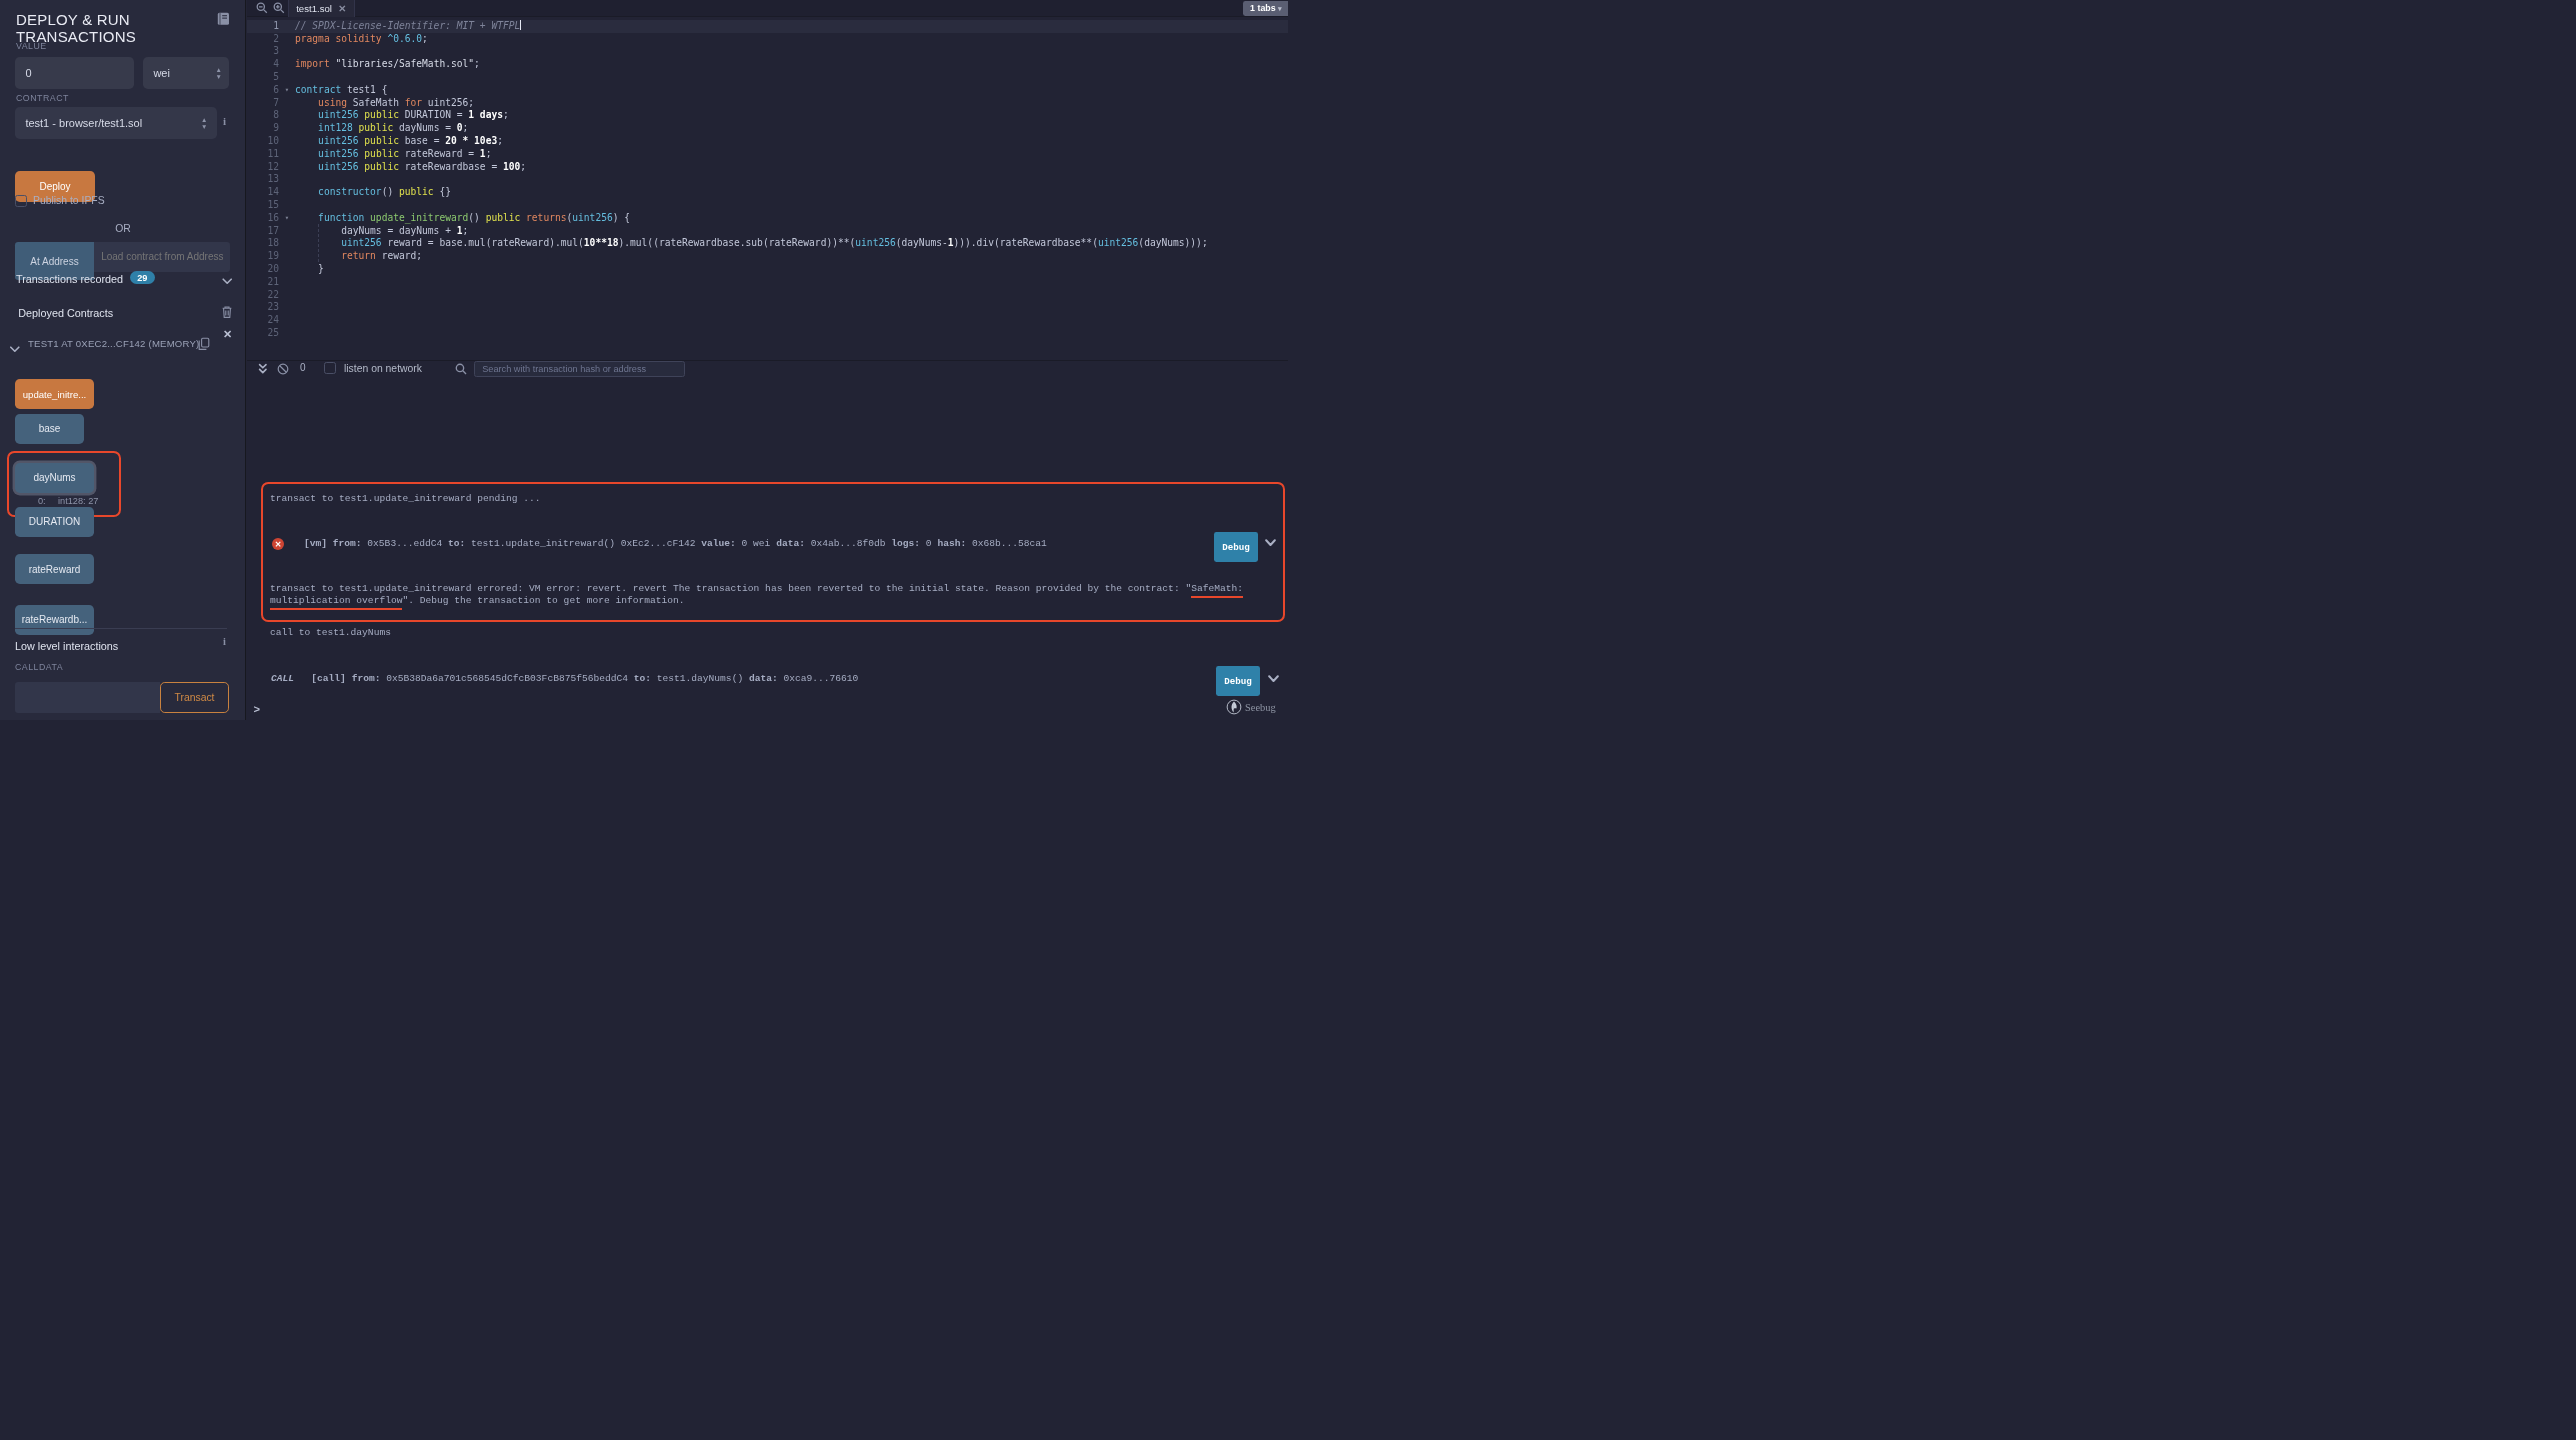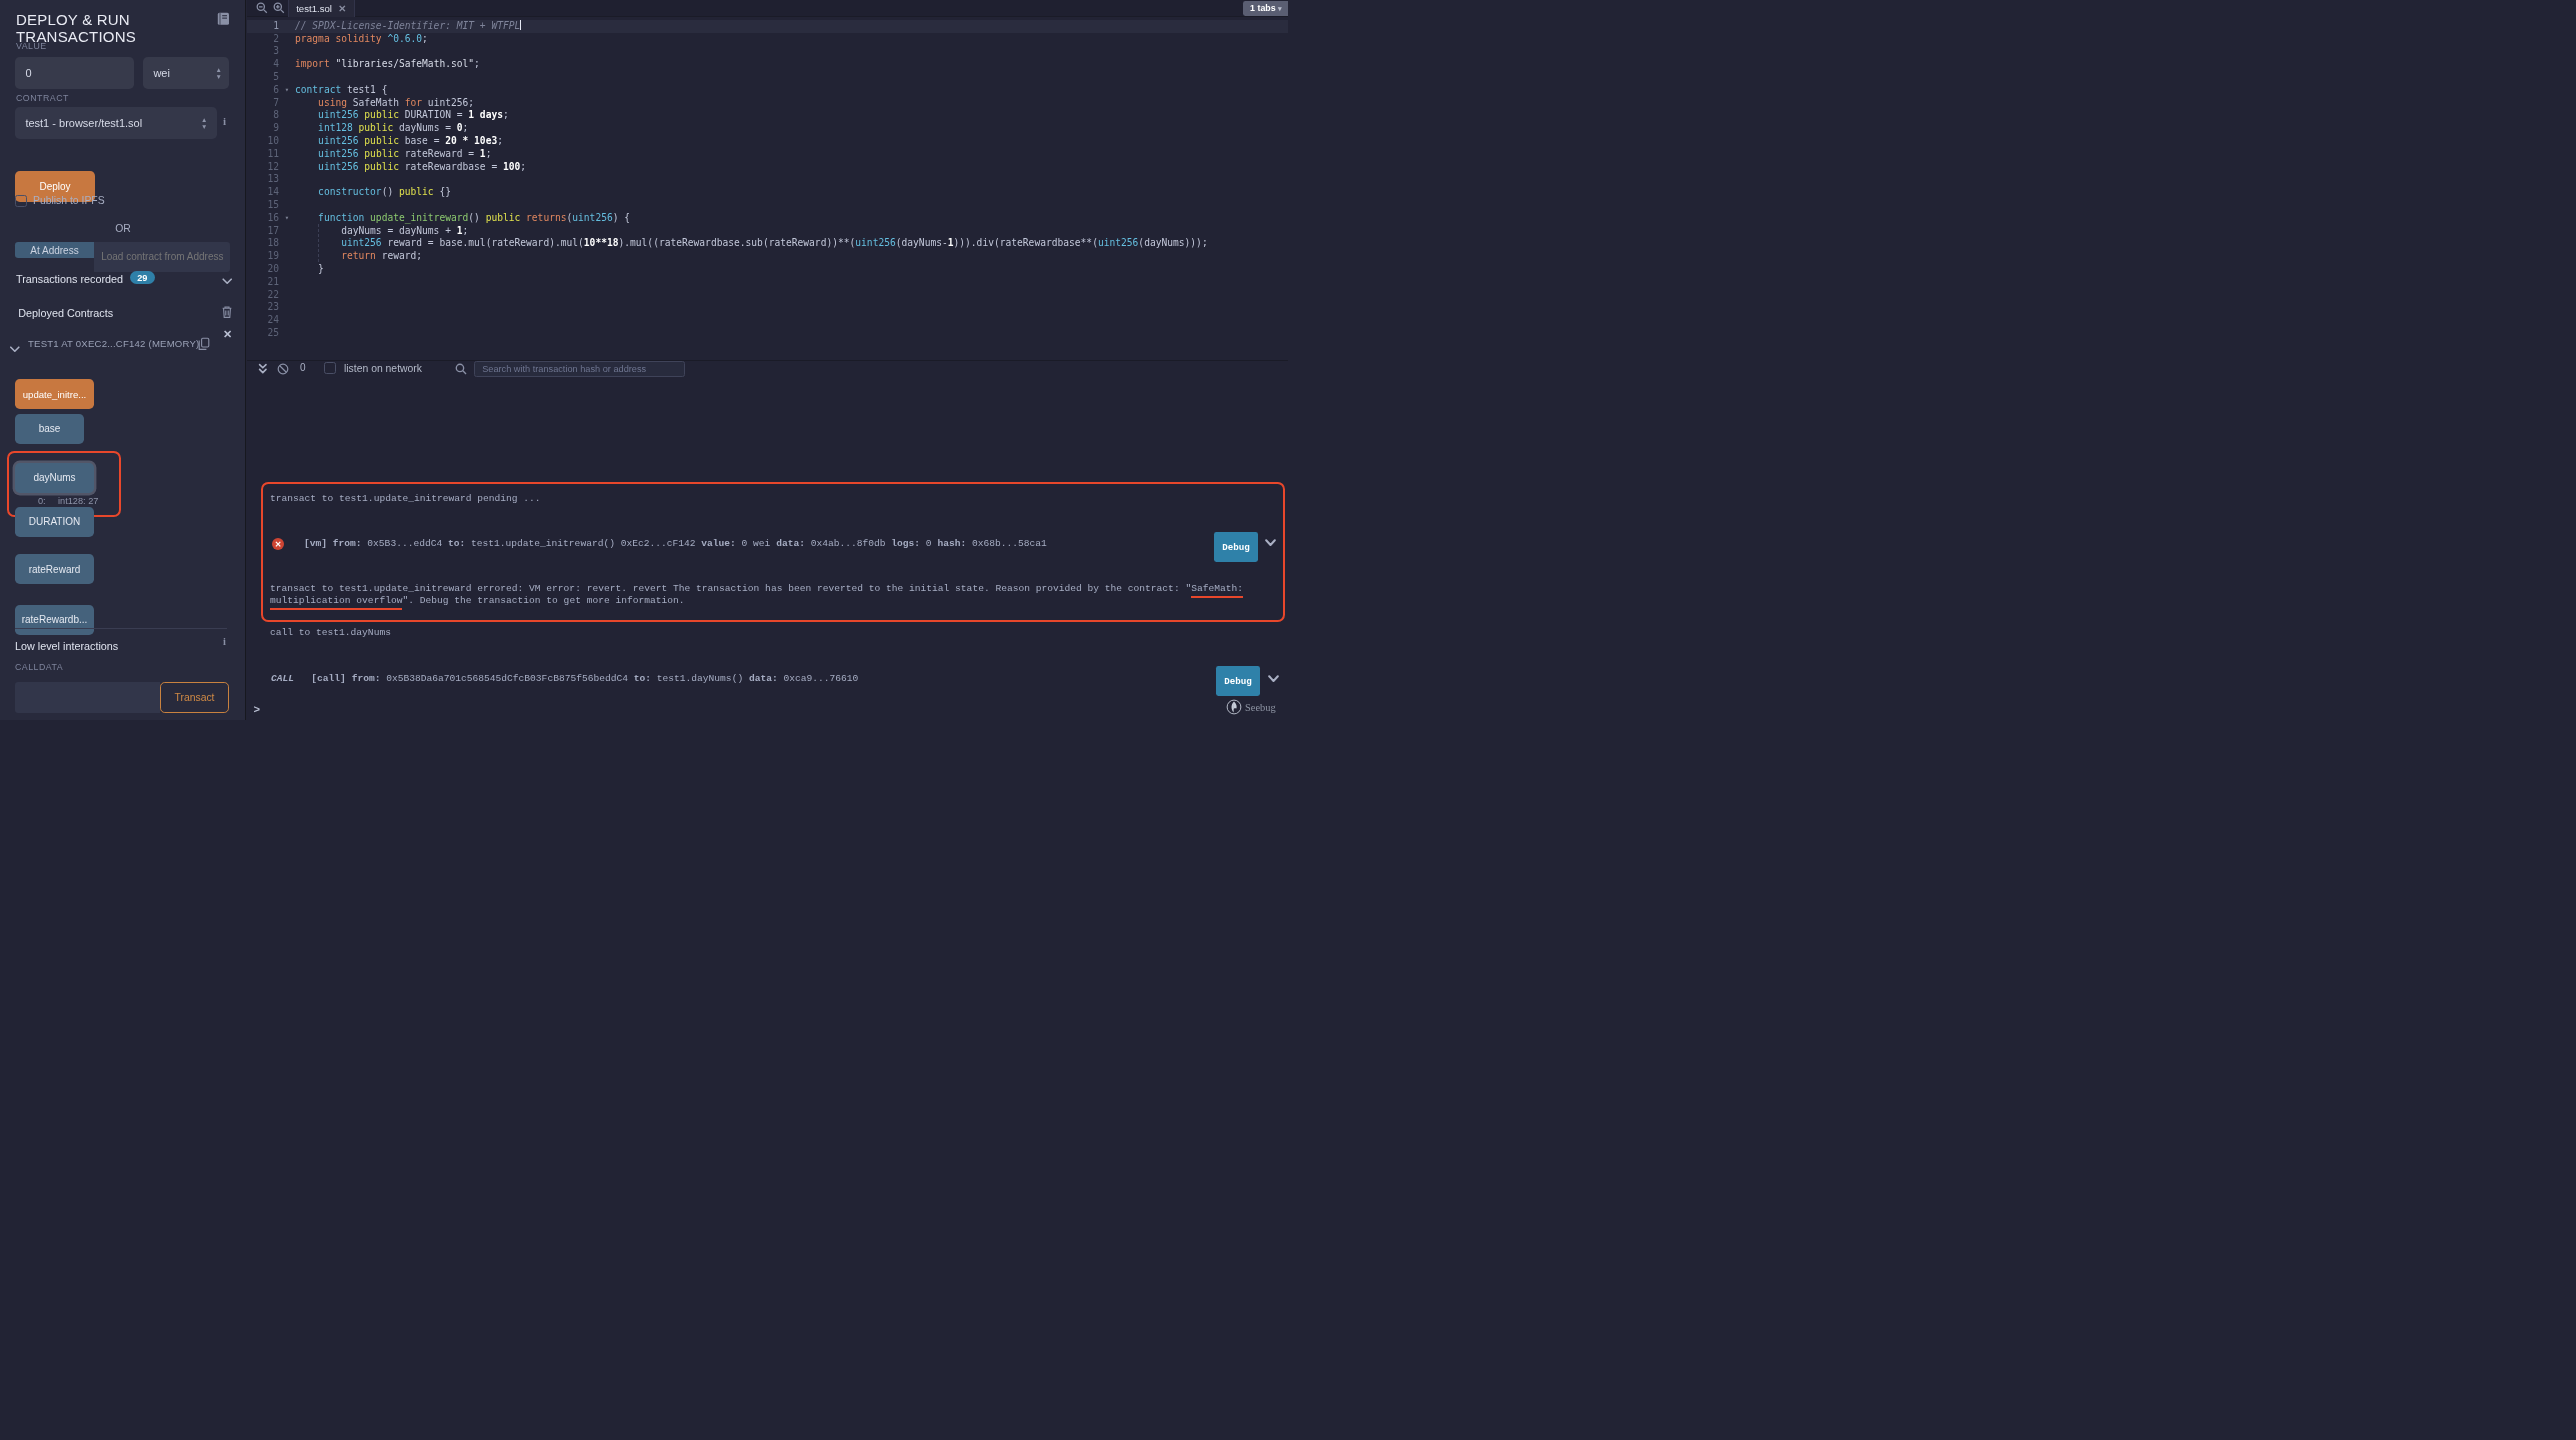--- a/index.html
+++ b/index.html
@@ -118,21 +118,21 @@
     </div>
     <span class="sb-abs" style="left:223px; top:115px; color:#8a90a6; font-size:11px; font-weight:bold; font-family:'Liberation Serif',serif;">i</span>
 
     <button class="sb-btn btn-orange" style="left:15px; top:156px; width:80px; height:31px;">Deploy</button>
 
     <span class="checkbox" style="left:15px; top:195px;"></span>
     <span class="sb-abs" style="left:33px; top:195px; font-size:10.4px; color:#a9afc4;">Publish to IPFS</span>
 
     <div class="sb-abs" style="left:0; top:223px; width:246px; text-align:center; font-size:10.4px; color:#a9afc4;">OR</div>
 
-    <button class="sb-btn" style="left:15px; top:242px; width:79px; height:16px; background:#405d78; color:#ccd3e1; border-radius:3.2px 0 0 3.2px;">At Address</button>
+    <button class="sb-btn" style="left:15px; top:242px; width:79px; height:38px; background:#405d78; color:#ccd3e1; border-radius:3.2px 0 0 3.2px;">At Address</button>
     <input class="sb-abs sb-input" style="left: 94px; top: 242px; width: 136px; height: 29.5px; background: rgb(50, 54, 74); border-radius: 0px 3.2px 3.2px 0px; font-size: 10px; padding: 0px 7.2px; color: rgb(132, 139, 161);" placeholder="Load contract from Address">
 
     <span class="sb-abs" style="left:16px; top:273px; font-size:10.8px; color:#dfe3ee;">Transactions recorded</span>
     <span class="badge" style="left:130px; top:271px;">29</span>
     <span class="sb-abs" style="left:222px; top:273px;">
       <svg width="10.4" height="7.2" viewBox="0 0 13 9">
           <path class="chev-svg" d="M1.5 1.5 L6.5 6.5 L11.5 1.5"></path>
         </svg>
     </span>
 

